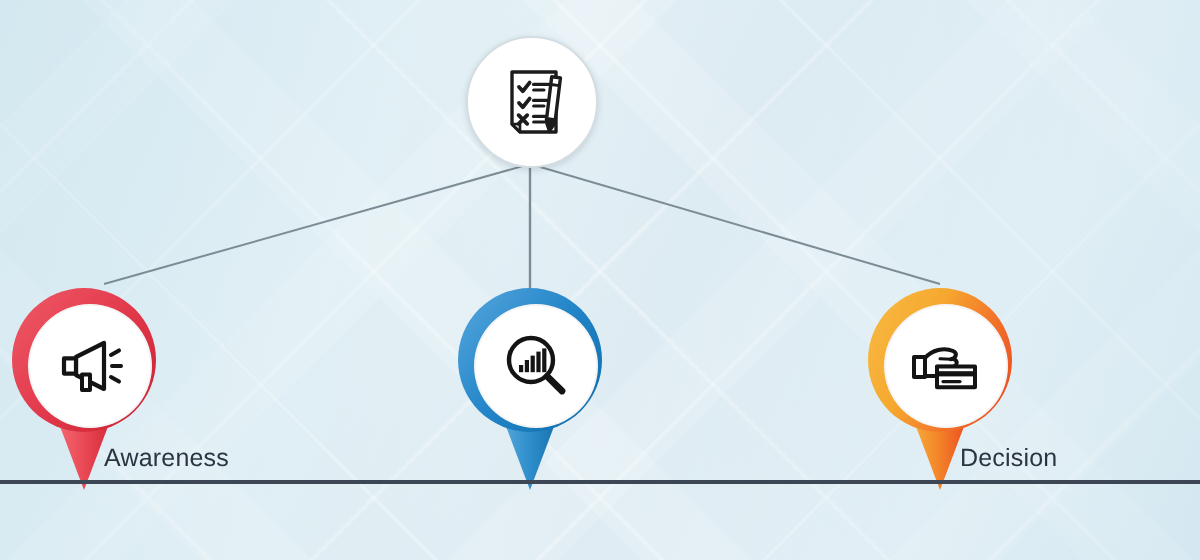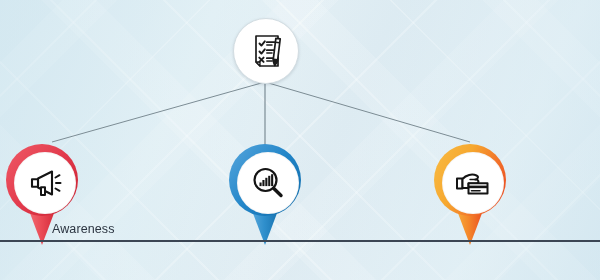--- a/index.html
+++ b/index.html
@@ -273,16 +273,17 @@
             <path d="M17 16.4 L22.4 16.6" fill="none" stroke="#141414" stroke-width="1.5" stroke-linecap="round"></path>
 
             <path d="M15.5 20.3 L34.5 20.3 L34.5 30.6 L15.5 30.6 Z" fill="#ffffff" stroke="#141414" stroke-width="2" stroke-linejoin="round"></path>
             <rect x="15.5" y="22.6" width="19" height="2.6" fill="#141414"></rect>
             <line x1="18.5" y1="27.8" x2="27" y2="27.8" stroke="#141414" stroke-width="1.6" stroke-linecap="round"></line>
           </svg>
         </span>
       </div>
     </div>
   </div>
+  <div class="pin-label" style="left:480px;">Decision</div>
 
   <div class="baseline"></div>
 
 </div>
 
 </body></html>

